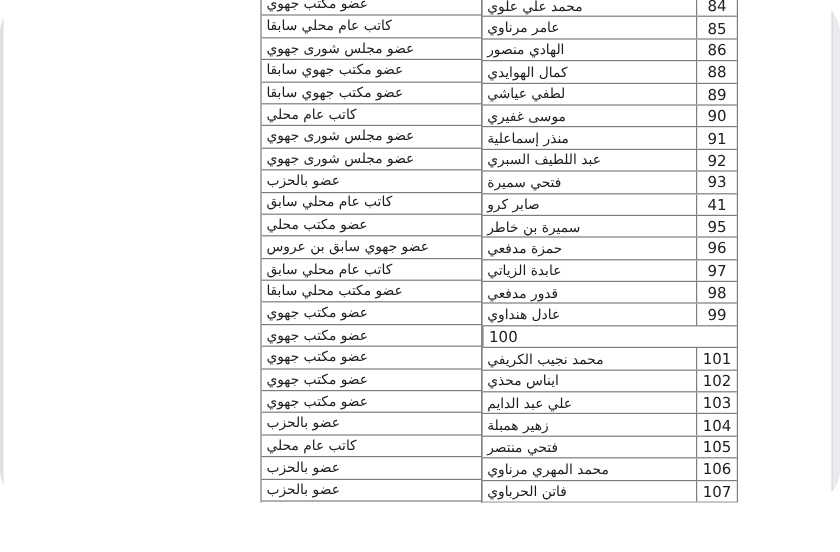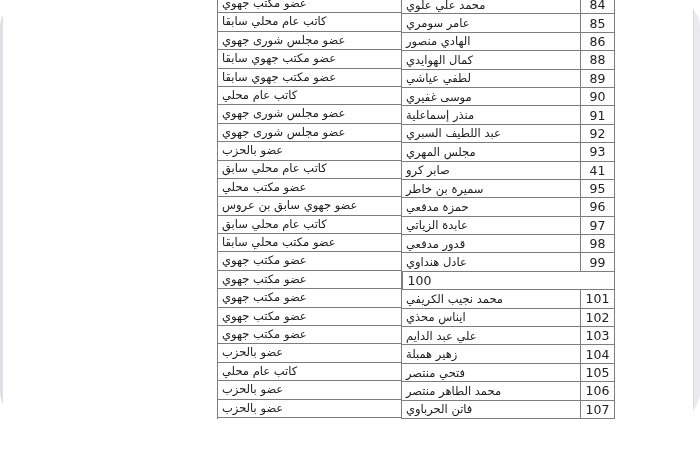--- a/index.html
+++ b/index.html
@@ -219,21 +219,21 @@
     <span class="role-text"></span>
   </div>
 </div>
   <div class="name-col" id="name-col">
   <div class="name-row">
     <div class="name-cell">محمد علي علوي</div>
     <div class="num-cell">84</div>
   </div>
 
   <div class="name-row">
-    <div class="name-cell">عامر سومري</div>
+    <div class="name-cell">عامر مرناوي</div>
     <div class="num-cell">85</div>
   </div>
 
   <div class="name-row">
     <div class="name-cell">الهادي منصور</div>
     <div class="num-cell">86</div>
   </div>
 
 
   <div class="name-row">
@@ -255,21 +255,21 @@
     <div class="name-cell">منذر إسماعلية</div>
     <div class="num-cell">91</div>
   </div>
 
   <div class="name-row">
     <div class="name-cell">عبد اللطيف السبري</div>
     <div class="num-cell">92</div>
   </div>
 
   <div class="name-row">
-    <div class="name-cell">مجلس المهري</div>
+    <div class="name-cell">فتحي سميرة</div>
     <div class="num-cell">93</div>
   </div>
 
   <div class="name-row">
     <div class="name-cell">صابر كرو</div>
     <div class="num-cell">41</div>
   </div>
 
   <div class="name-row">
     <div class="name-cell">سميرة بن خاطر</div>
@@ -319,21 +319,21 @@
     <div class="name-cell">زهير همبلة</div>
     <div class="num-cell">104</div>
   </div>
 
   <div class="name-row">
     <div class="name-cell">فتحي منتصر</div>
     <div class="num-cell">105</div>
   </div>
 
   <div class="name-row">
-    <div class="name-cell">محمد الطاهر منتصر</div>
+    <div class="name-cell">محمد المهري مرناوي</div>
     <div class="num-cell">106</div>
   </div>
 
   <div class="name-row">
     <div class="name-cell">فاتن الحرباوي</div>
     <div class="num-cell">107</div>
   </div>
 
 
   <div class="name-row">

